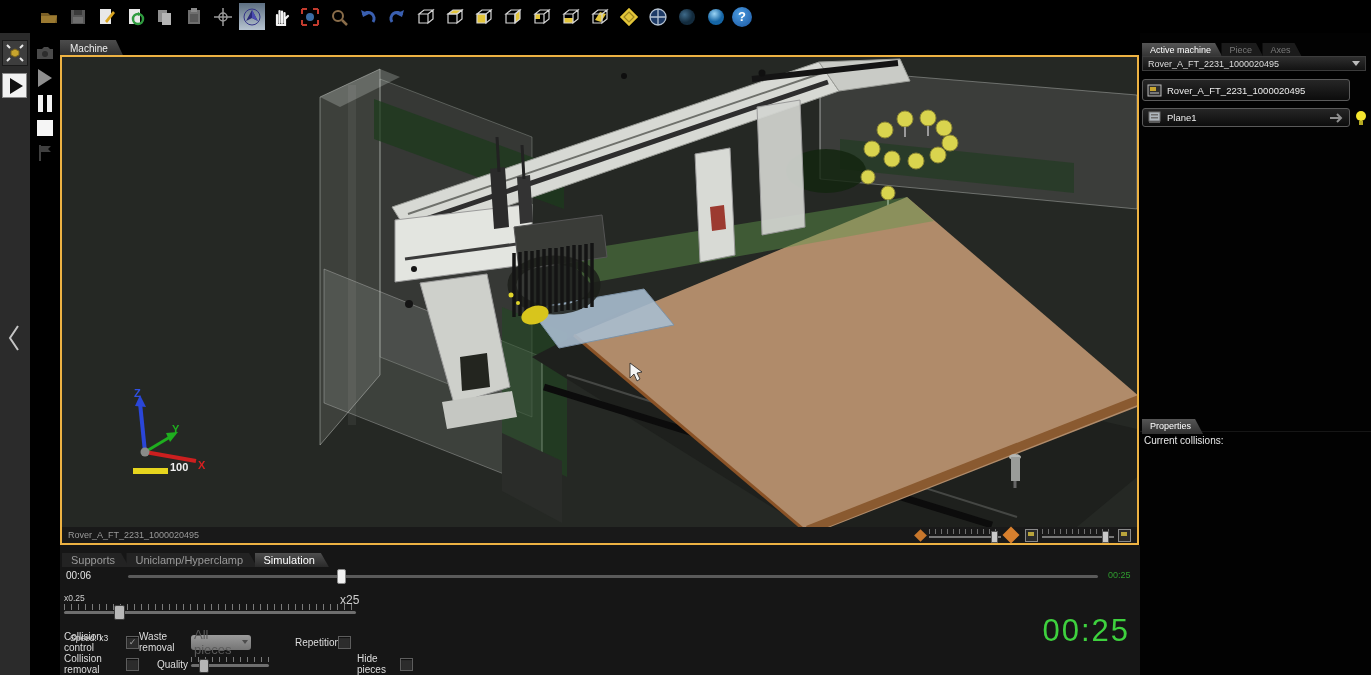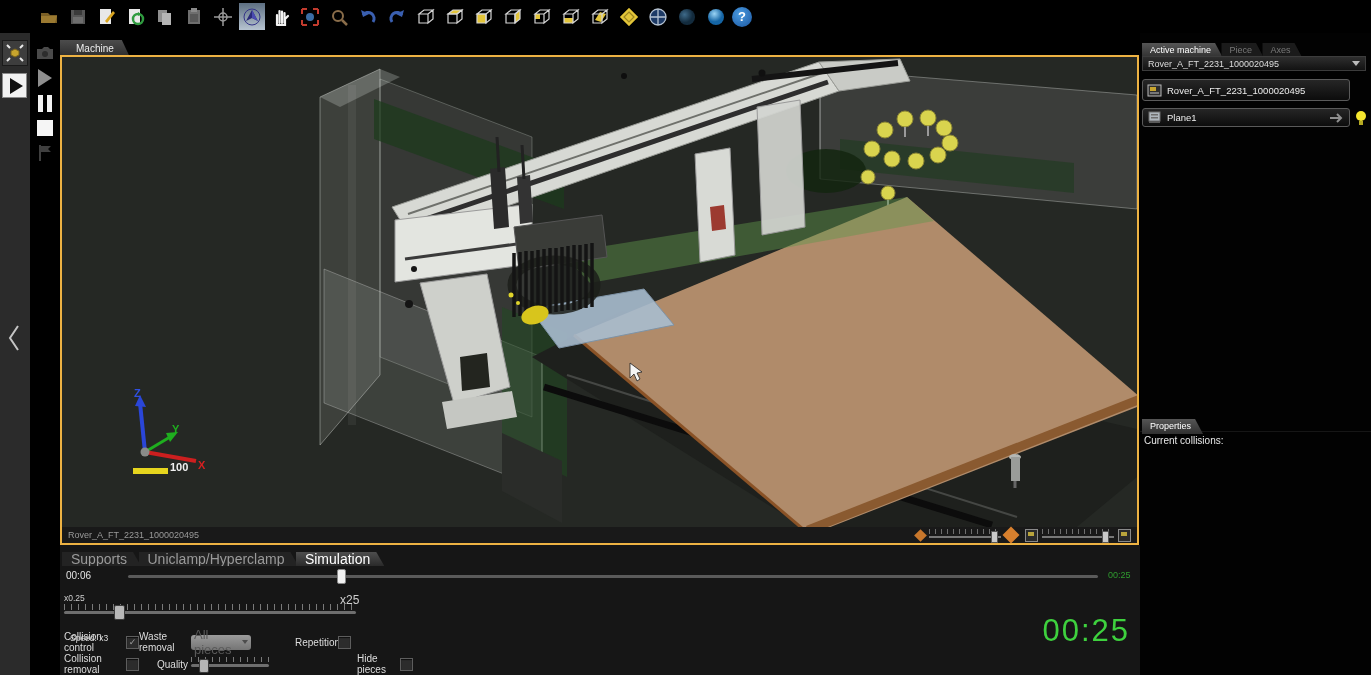--- a/index.html
+++ b/index.html
@@ -24,21 +24,21 @@
   .collapse-chevron{position:absolute;left:2px;top:287px;width:24px;height:36px;display:flex;align-items:center;justify-content:center;}
   
   .ctrl-col{position:absolute;left:34px;top:42px;width:24px;}
   .ctrl{width:22px;height:22px;margin-bottom:3px;display:flex;align-items:center;justify-content:center;}
   .ctrl .tri-gray{width:0;height:0;border-left:14px solid #8f8f8f;border-top:9px solid transparent;border-bottom:9px solid transparent;}
   .pause-bars{display:flex;gap:4px;}
   .pause-bars i{display:block;width:5px;height:17px;background:#f2f2f2;}
   .stop-sq{width:16px;height:16px;background:#f5f5f5;}
   
   .vp-tab-row{position:absolute;left:60px;top:38px;height:17px;}
-  .tab{display:inline-block;font-size:10px;line-height:17px;padding:0 16px 0 16px;
+  .tab{display:inline-block;font-size:10px;line-height:17px;padding:0 16px 0 10px;
     clip-path:polygon(0 0,calc(100% - 8px) 0,100% 100%,0 100%);}
   .tab.active{background:linear-gradient(#4c4c4c,#2c2c2c);color:#eee;}
   .viewport{position:absolute;left:60px;top:55px;width:1075px;height:486px;border:2px solid #edb243;background:#252824;}
   .scene{position:absolute;left:0;top:0;}
   .vp-status{position:absolute;left:0;bottom:0;width:100%;height:16px;background:#191919;
     display:flex;align-items:center;box-sizing:border-box;padding:0 6px;color:#9a9a9a;font-size:9px;}
   .vp-status .spacer{flex:1;}
   .mini-group{display:flex;align-items:center;gap:4px;margin-left:8px;}
   .diamond{width:9px;height:9px;background:#c8772c;transform:rotate(45deg);}
   .diamond.big{width:12px;height:12px;background:#d8802e;}
@@ -74,21 +74,21 @@
   .tree-row.root{height:22px;margin:2px 0 5px 0;}
   .tree-row .grow{flex:1;}
   .bulb{margin-left:5px;}
   
   .props-tab{position:absolute;left:2px;top:382px;}
   .props-label{position:absolute;left:4px;top:402px;color:#e8e8e8;font-size:10px;}
   .props-divider{position:absolute;left:0;top:398px;width:231px;height:1px;background:#161616;}
   
   .bottom-panel{position:absolute;left:60px;top:545px;width:1080px;height:130px;background:#161616;}
   .bp-tabs{position:absolute;left:2px;top:5px;white-space:nowrap;}
-  .bp-tab{display:inline-block;font-size:14px;line-height:14px;padding:0 14px 0 9px;margin-right:-7px;
+  .bp-tab{display:inline-block;font-size:11px;line-height:14px;padding:0 14px 0 9px;margin-right:-7px;
     clip-path:polygon(0 0,calc(100% - 8px) 0,100% 100%,0 100%);}
   .bp-tab.inactive{background:#232323;color:#9a9a9a;}
   .bp-tab.active{background:linear-gradient(#4e4e4e,#2a2a2a);color:#fff;}
   .tl-current{position:absolute;left:6px;top:25px;color:#e3e3e3;font-size:10px;}
   .tl-track{position:absolute;left:68px;top:30px;width:970px;height:3px;background:#5a5a5a;border-radius:2px;}
   .tl-handle{position:absolute;top:-6px;width:7px;height:13px;background:#f2f2f2;border:1px solid #8a8a8a;border-radius:2px;margin-left:-4px;}
   .tl-end{position:absolute;left:1048px;top:25px;color:#2f9b2f;font-size:9px;}
   .sp-min{position:absolute;left:4px;top:48px;color:#cfcfcf;font-size:8.5px;}
   .sp-max{position:absolute;left:280px;top:48px;color:#cfcfcf;font-size:12px;}
   .sp-ticks{position:absolute;left:4px;top:59px;width:292px;height:6px;

